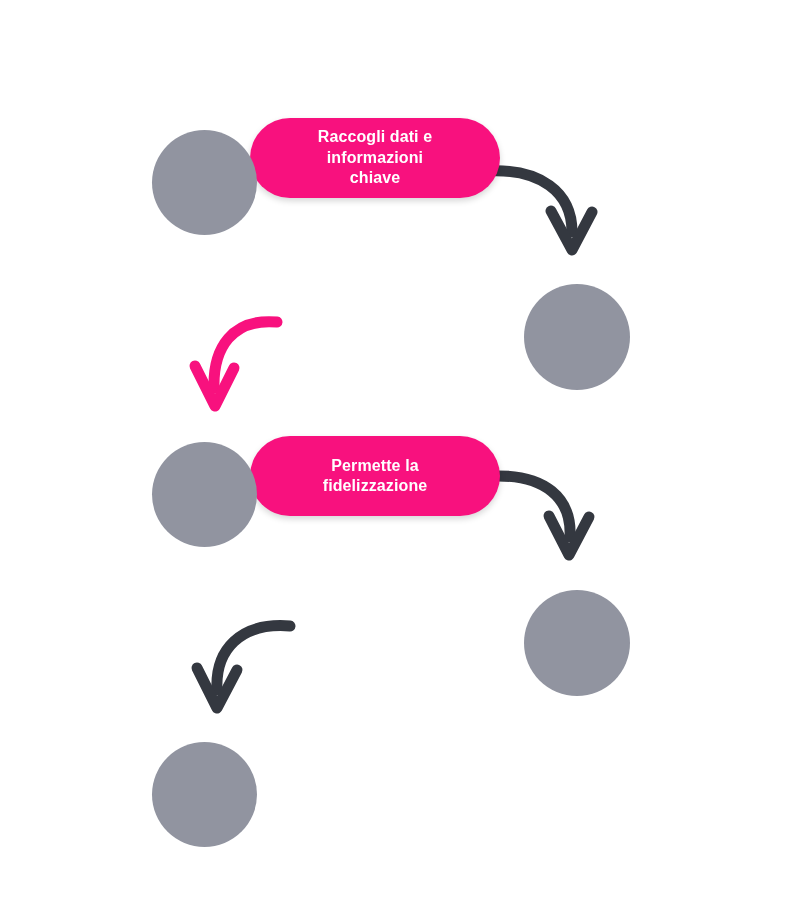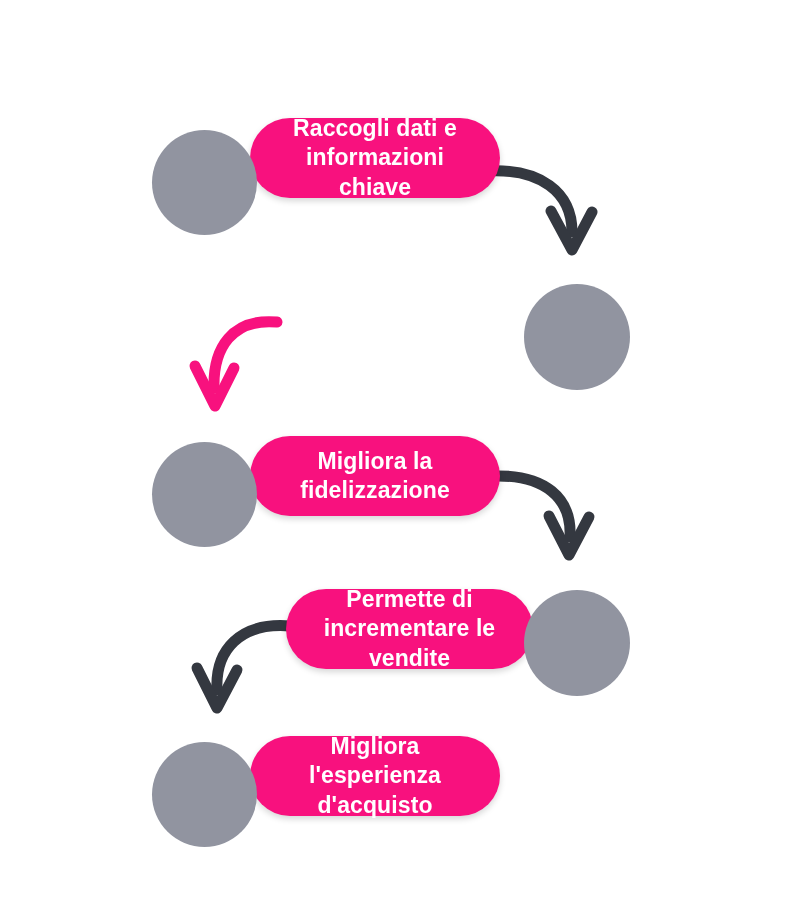--- a/index.html
+++ b/index.html
@@ -42,21 +42,21 @@
     box-shadow: 0 3px 6px rgba(0,0,0,0.16);
     display: flex;
     align-items: center;
     justify-content: center;
     box-sizing: border-box;
   }
   .step-label {
     color: #ffffff;
     font-family: "Liberation Sans", sans-serif;
     font-weight: bold;
-    font-size: 23px;
+    font-size: 16px;
     line-height: 1.28;
     text-align: center;
     white-space: pre-line;
     padding: 0 14px;
     letter-spacing: 0.1px;
   }
   
   .row-left .step-circle { left: 0; top: 12px; width: 105px; height: 105px; }
   .row-left .step-pill   { left: 98px; top: 0; width: 250px; height: 80px; }
   
@@ -109,34 +109,26 @@
     </div>
   </div>
 
   <div class="step row-right" style="left:286px; top:272px; width:344px; height:106px;">
     <div class="step-circle" style="background: rgb(145, 148, 160);"></div>
   </div>
 
   <div class="step row-left" style="left:152px; top:430px; width:348px; height:105px;">
     <div class="step-circle" style="background: rgb(145, 148, 160);"></div>
     <div class="step-pill" style="top: 6px; background: rgb(248, 17, 126);">
-      <span class="step-label" style="color: rgb(255, 255, 255);">Migliora la
+      <span class="step-label" style="color: rgb(255, 255, 255);">Permette la
 fidelizzazione</span>
     </div>
   </div>
 
   <div class="step row-right" style="left:286px; top:578px; width:344px; height:106px;">
     <div class="step-circle" style="background: rgb(145, 148, 160);"></div>
-    <div class="step-pill" style="top: 11px; background: rgb(248, 17, 126);">
-      <span class="step-label" style="color: rgb(255, 255, 255);">Permette di
-incrementare le vendite</span>
-    </div>
   </div>
 
   <div class="step row-left" style="left:152px; top:730px; width:348px; height:105px;">
     <div class="step-circle" style="background: rgb(145, 148, 160);"></div>
-    <div class="step-pill" style="top: 6px; background: rgb(248, 17, 126);">
-      <span class="step-label" style="color: rgb(255, 255, 255);">Migliora l'esperienza
-d'acquisto</span>
-    </div>
   </div>
 
 </div>
 
 </body></html>

